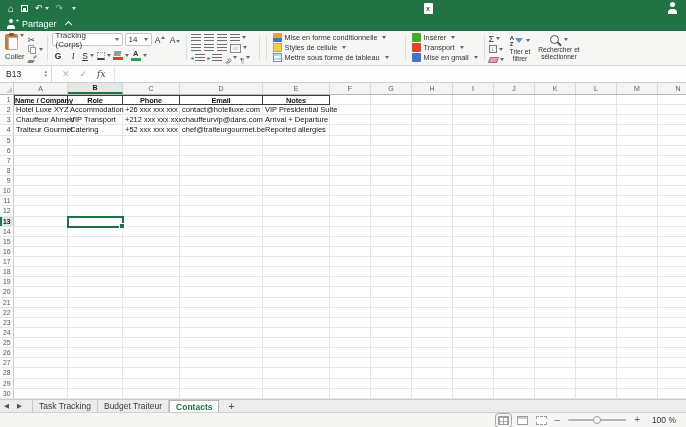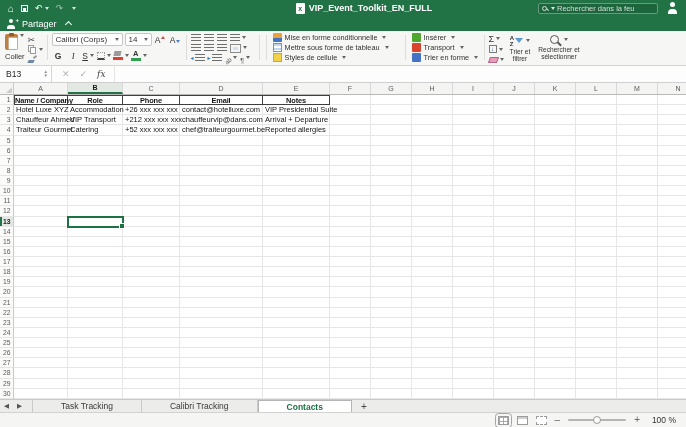--- a/index.html
+++ b/index.html
@@ -176,21 +176,21 @@
   .gcell.thfirst{border-left:1px solid #3f3f3f;}
   .selbox{position:absolute;border:2px solid #1e7145;background:transparent;}
   .selbox::after{content:"";position:absolute;right:-3px;bottom:-3px;width:4px;height:4px;
                  background:#1e7145;border:1px solid #fff;}
 
   
   .sheetbar{position:absolute;top:399px;left:0;right:0;height:14px;background:#ececea;
             border-top:1px solid #c9c9c9;border-bottom:1px solid #d2d2d2;display:flex;align-items:stretch;}
   .nav{display:flex;align-items:center;font-size:6.5px;color:#555;padding:0 4px;}
   .stabs{display:flex;align-items:stretch;margin-left:6px;}
-  .stab{display:flex;align-items:center;padding:0 28px;font-size:8.5px;color:#3a3a3a;
+  .stab{display:flex;align-items:center;padding:0 6px;font-size:8.5px;color:#3a3a3a;
         border-right:1px solid #c9c9c9;white-space:nowrap;}
   .stab:first-child{border-left:1px solid #c9c9c9;}
   .stab.active{background:#fff;color:#1e7145;font-weight:bold;border:1px solid #b5b5b5;border-bottom:none;}
   .addtab{display:flex;align-items:center;padding:0 9px;font-size:10px;color:#444;}
 
   
   .statusbar{position:absolute;top:413px;left:0;right:0;height:14px;background:#f5f5f3;
              display:flex;align-items:center;justify-content:flex-end;gap:8px;padding-right:10px;}
   .vicon{width:11px;height:9px;border:1px solid #9b9b9b;background-color:#fff;display:inline-block;}
   .vicon.v1{background-image:repeating-linear-gradient(to right,#aaa 0 1px,transparent 1px 4px),
@@ -217,28 +217,22 @@
         </span>
       <span class="tbtn">
           <span class="ic-undo"></span>
           <i class="car light"></i>
         </span>
       <span class="tbtn dim ic-redo"></span>
       <i class="car light"></i>
     </div>
     <div class="tb-center">
       <span class="docicon"></span>
-      <span class="title">VIP_Event_Toolkit_EN_FULL</span>
     </div>
     <div class="tb-right">
-      <div class="search">
-        <span class="mag"></span>
-        <i class="car light"></i>
-        <span class="ph">Rechercher dans la feu</span>
-      </div>
       <span class="person">
           <i class="ph1"></i>
           <i class="ph2"></i>
         </span>
     </div>
   </div>
 
   <div class="tabrow">
     <div class="share">
       <span class="personw">
@@ -274,21 +268,21 @@
         <span class="sic">
             <span class="brushic"></span>
           </span>
       </div>
     </div>
     <i class="vsep"></i>
 
     <div class="rgroup g-font">
       <div class="frow">
         <div class="select fam">
-          <span>Calibri (Corps)</span>
+          <span>Tracking (Corps)</span>
             <i class="car"></i>
           </div>
         <div class="select siz">
           <span>14</span>
             <i class="car"></i>
           </div>
         <span class="sbtn">A<i class="tri up"></i></span>
         <span class="sbtn">A<i class="tri dn"></i></span>
       </div>
       <div class="frow">
@@ -357,46 +351,46 @@
 
     <i class="vsep"></i>
 
     <div class="rgroup g-sty">
       <div class="stylerow">
         <span class="ic-cf"></span>
         <span>Mise en forme conditionnelle</span>
           <i class="car"></i>
         </div>
       <div class="stylerow">
-        <span class="ic-ft"></span>
-        <span>Mettre sous forme de tableau</span>
+        <span class="ic-cs"></span>
+        <span>Styles de cellule</span>
           <i class="car"></i>
         </div>
       <div class="stylerow">
-        <span class="ic-cs"></span>
-        <span>Styles de cellule</span>
+        <span class="ic-ft"></span>
+        <span>Mettre sous forme de tableau</span>
           <i class="car"></i>
         </div>
     </div>
     <i class="vsep"></i>
 
     <div class="rgroup g-cell">
       <div class="stylerow">
         <span class="ic-ins"></span>
         <span>Insérer</span>
           <i class="car"></i>
         </div>
       <div class="stylerow">
         <span class="ic-del"></span>
         <span>Transport</span>
           <i class="car"></i>
         </div>
       <div class="stylerow">
         <span class="ic-mf"></span>
-        <span>Trier en forme</span>
+        <span>Mise en gmail</span>
           <i class="car"></i>
         </div>
     </div>
     <i class="vsep"></i>
 
     <div class="rgroup g-edit">
       <div class="editcol">
         <span class="sic">
             <span class="ic-sigma"></span>
             <i class="car"></i>
@@ -976,21 +970,21 @@
         <div class="gcell" style="width:41px"></div>
       </div>
       <div class="selbox" style="left: 67px; top: 132.6px; width: 57px; height: 12.1333px;"></div>
     </div>
 
   <div class="sheetbar">
     <span class="nav">◀</span>
     <span class="nav">▶</span>
     <div class="stabs" id="sheetTabs">
         <div class="stab">Task Tracking</div>
-        <div class="stab">Calibri Tracking</div>
+        <div class="stab">Budget Traiteur</div>
         <div class="stab active">Contacts</div>
       </div>
     <span class="addtab">+</span>
   </div>
 
   <div class="statusbar">
     <span class="vicon v1 active"></span>
     <span class="vicon v2"></span>
     <span class="vicon v3"></span>
     <span class="zminus">–</span>

